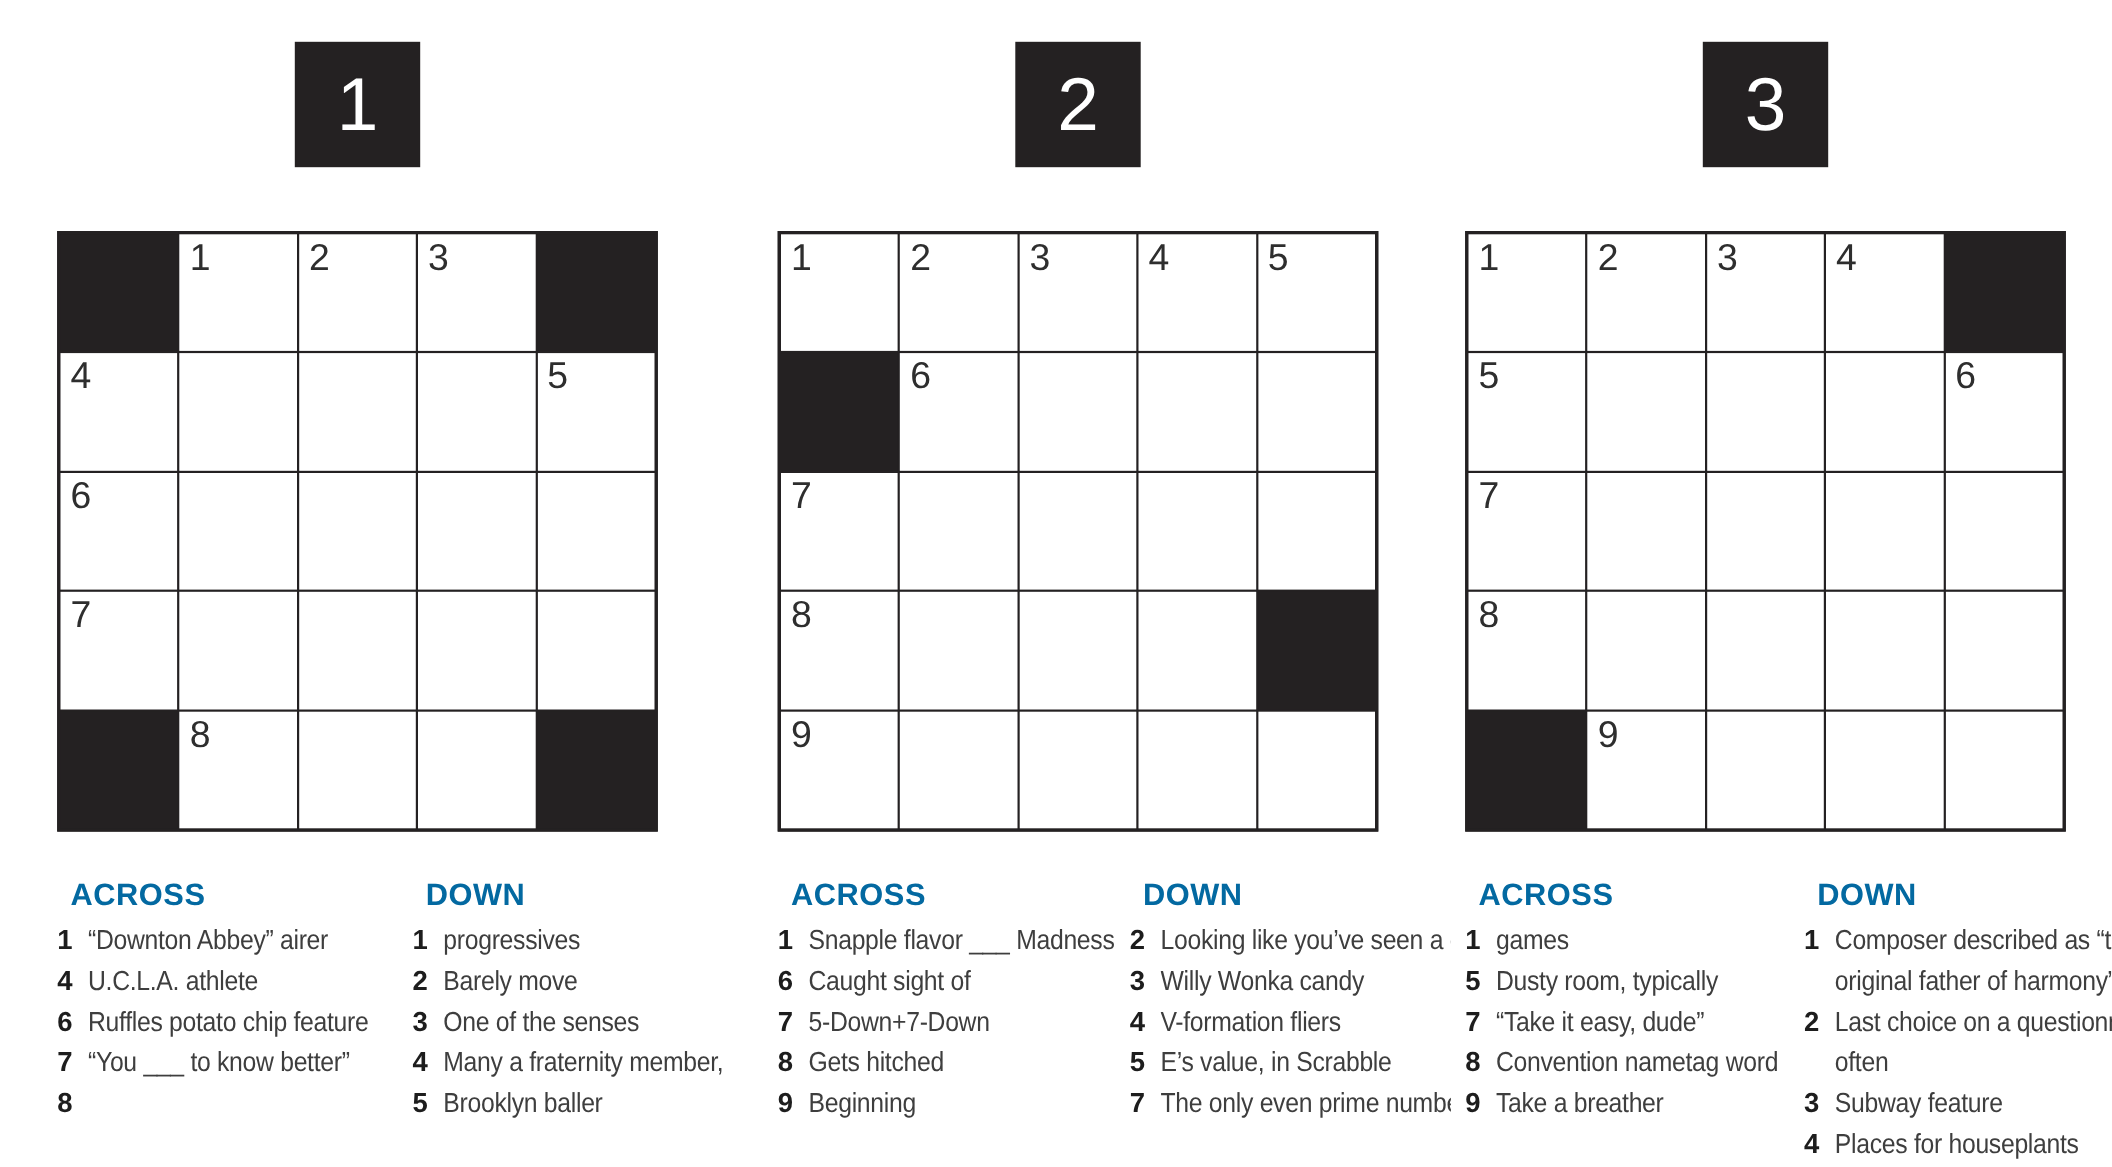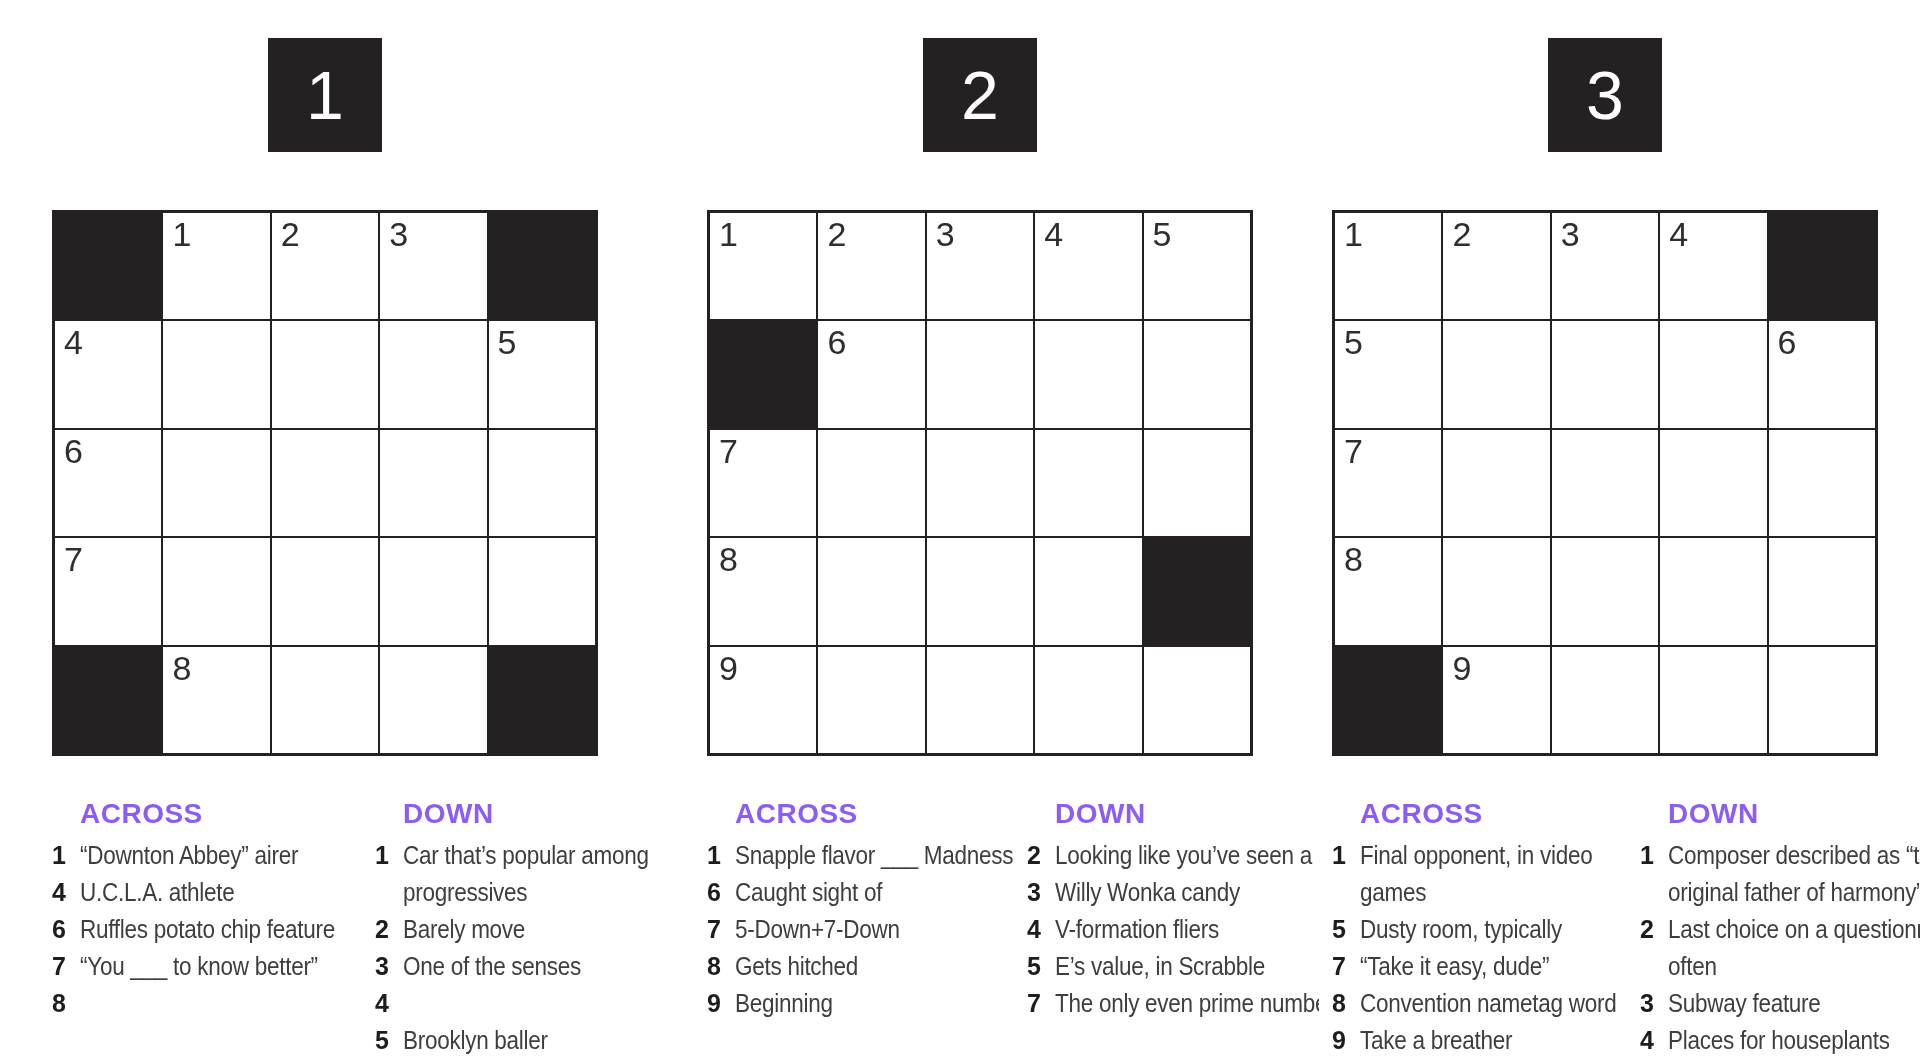--- a/index.html
+++ b/index.html
@@ -50,22 +50,22 @@
   }
 
   
   .clues{position:absolute;top:798px;left:0;width:100%;height:263px;}
   .col{position:absolute;top:0;}
   .col.across{left:0;width:312px;}
   .col.down{left:323px;width:292px;}
   #p1 .col.down{left:320px;width:292px;}
   #p2 .col.down{left:308px;width:280px;}
   .col-title{
-    font-size:28px;font-weight:bold;color:#8b5cf6;
-    margin:0 0 7px 28px;letter-spacing:.5px;
+    font-size:28px;font-weight:bold;color:#0369a1;
+    margin:0 0 7px 12px;letter-spacing:.5px;
   }
   .clue{display:flex;font-size:25px;line-height:37px;color:var(--clue);}
   .cn{flex:none;width:28px;font-weight:bold;color:var(--num);}
   .ct{flex:1 1 auto;min-width:0;}
   .cl-line{overflow:hidden;text-decoration:underline;}
   .cl-line > span{
     display:inline-block;white-space:nowrap;
     transform:scaleX(0.9);transform-origin:0 50%;
     letter-spacing:-0.3px;
   }
@@ -154,39 +154,39 @@
               </div>
             </div>
           </div>
       </div>
       <div class="col down">
         <h3 class="col-title">DOWN</h3>
         <div>
             <div class="clue">
               <span class="cn">1</span>
               <div class="ct">
-                <div class="cl-line"><span>Car that’s popular among</span></div>
                 <div class="cl-line"><span>progressives</span></div>
               </div>
             </div>
             <div class="clue">
               <span class="cn">2</span>
               <div class="ct">
                 <div class="cl-line"><span>Barely move</span></div>
               </div>
             </div>
             <div class="clue">
               <span class="cn">3</span>
               <div class="ct">
                 <div class="cl-line"><span>One of the senses</span></div>
               </div>
             </div>
             <div class="clue">
               <span class="cn">4</span>
               <div class="ct">
+                <div class="cl-line"><span>Many a fraternity member,</span></div>
               </div>
             </div>
             <div class="clue">
               <span class="cn">5</span>
               <div class="ct">
                 <div class="cl-line"><span>Brooklyn baller</span></div>
               </div>
             </div>
           </div>
       </div>
@@ -361,21 +361,20 @@
         <div class="cell"></div>
         <div class="cell"></div>
       </div>
     <div class="clues">
       <div class="col across">
         <h3 class="col-title">ACROSS</h3>
         <div>
             <div class="clue">
               <span class="cn">1</span>
               <div class="ct">
-                <div class="cl-line"><span>Final opponent, in video</span></div>
                 <div class="cl-line"><span>games</span></div>
               </div>
             </div>
             <div class="clue">
               <span class="cn">5</span>
               <div class="ct">
                 <div class="cl-line"><span>Dusty room, typically</span></div>
               </div>
             </div>
             <div class="clue">

